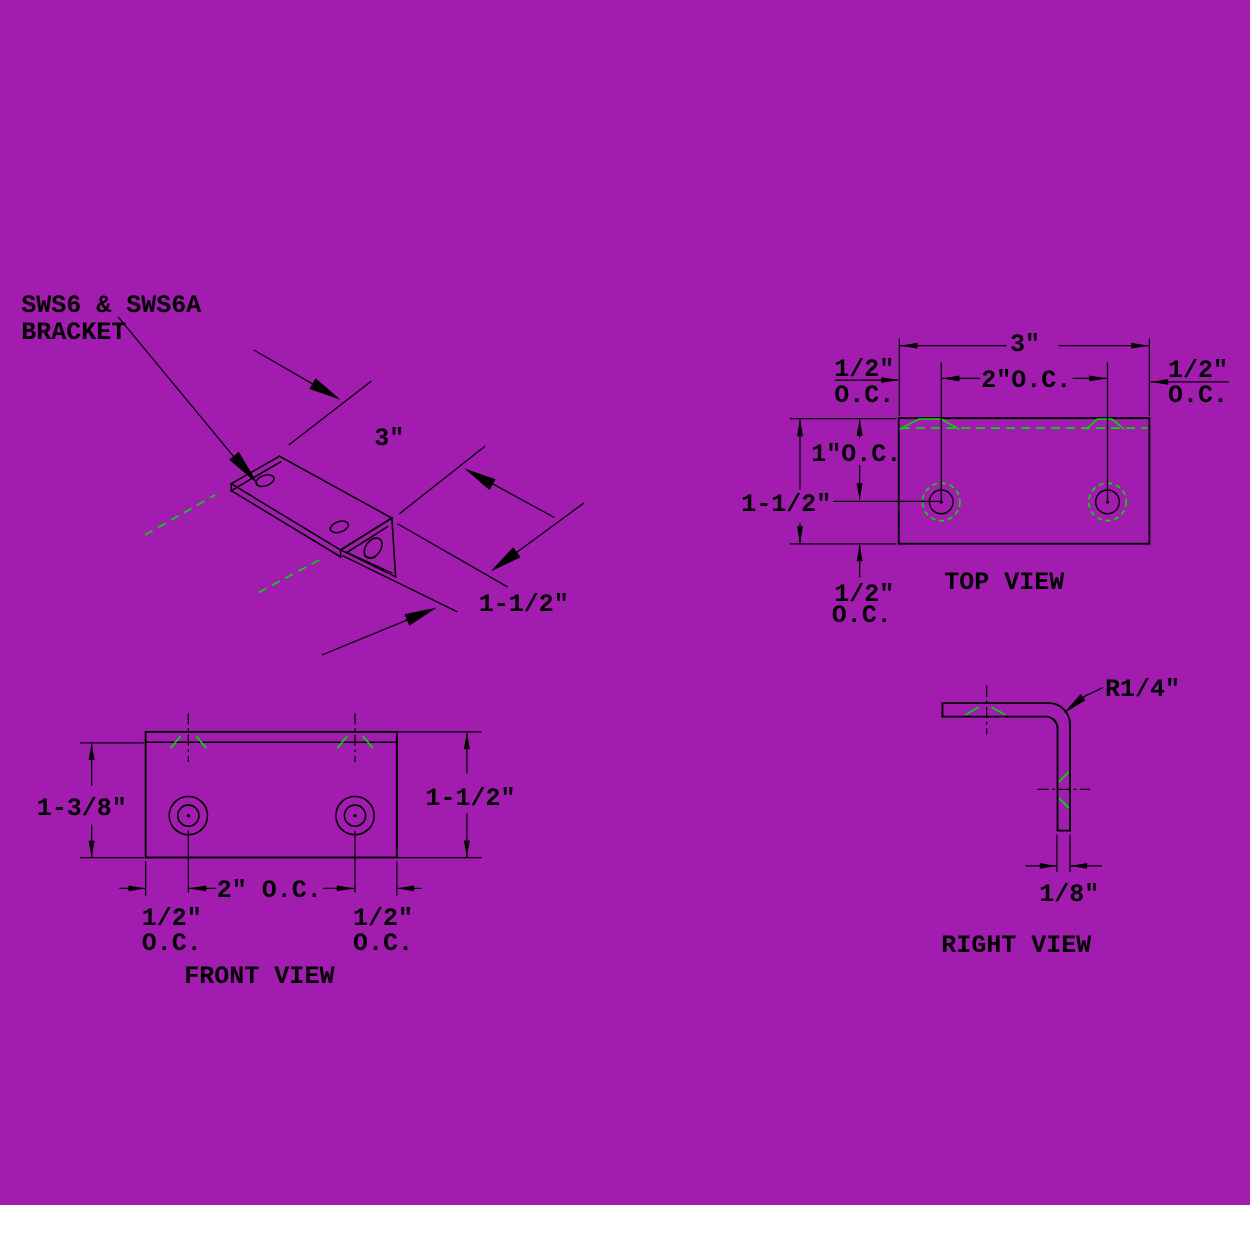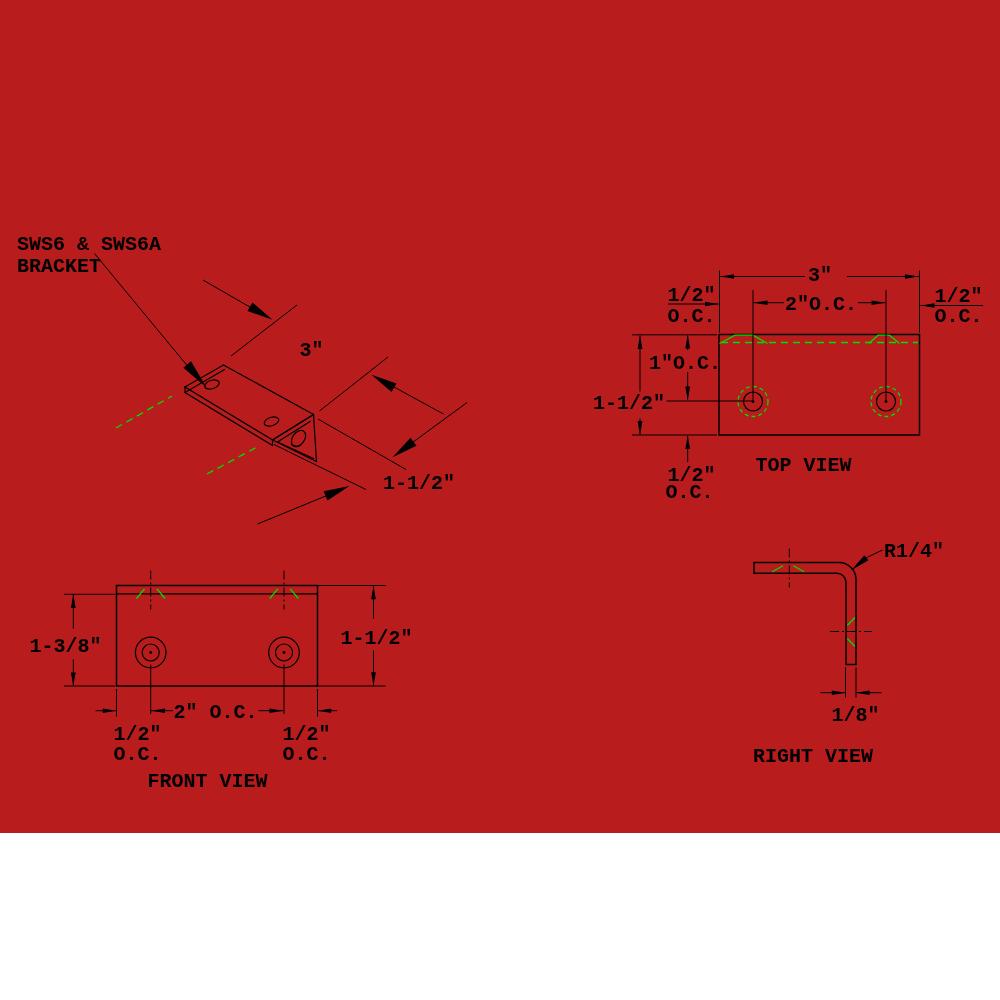--- a/index.html
+++ b/index.html
@@ -1,16 +1,16 @@
 <!DOCTYPE html>
 <html><head>
 <meta charset="utf-8">
 <style>
   html,body{margin:0;padding:0;background:#ffffff;}
-  .sheet{position:relative;width:1000px;height:833px;background:#b91c1c;overflow:hidden;}
+  .sheet{position:relative;width:1000px;height:964px;background:#a21caf;overflow:hidden;}
   svg{display:block;}
   .t{font-family:"Liberation Mono","DejaVu Sans Mono",monospace;font-weight:bold;fill:#000000;font-size:20px;}
   .mid{text-anchor:middle;}
   .obj{stroke:#000000;stroke-width:1.5;fill:none;stroke-linecap:square;}
   .med{stroke:#000000;stroke-width:1.2;fill:none;stroke-linecap:square;}
   .thin{stroke:#000000;stroke-width:1;fill:none;stroke-linecap:butt;}
   .arr{fill:#000000;stroke:none;}
   .grn{stroke:#00dd00;stroke-width:1.3;fill:none;}
   .grn-dash{stroke:#00dd00;stroke-width:1.3;fill:none;stroke-dasharray:7 5;}
   .grn-dashc{stroke:#00dd00;stroke-width:1.3;fill:none;stroke-dasharray:4 3;}

